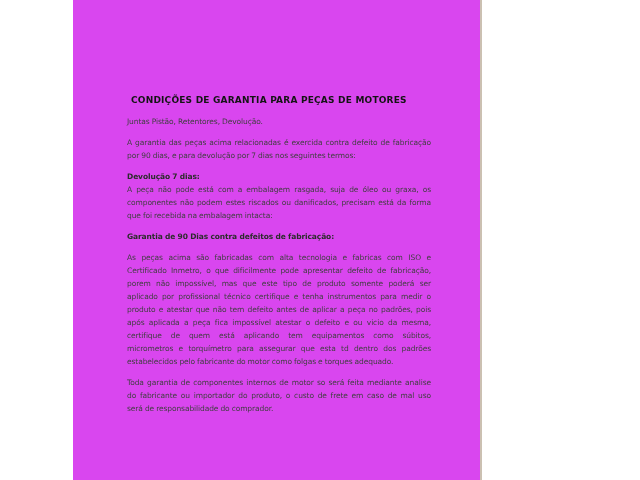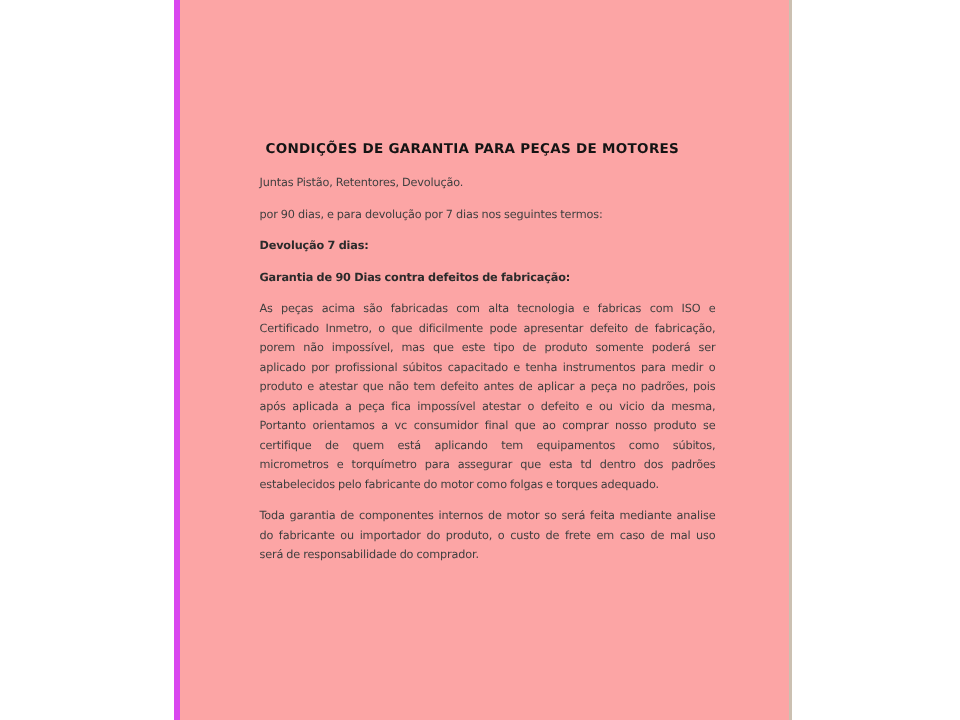--- a/index.html
+++ b/index.html
@@ -15,25 +15,25 @@
   }
   .canvas {
     position: relative;
     width: 640px;
     height: 480px;
     background: #ffffff;
   }
   
   .page {
     box-sizing: content-box;
-    margin-left: 116px;
+    margin-left: 73px;
     width: 406px;
     height: 480px;
-    background: #fca5a5;
-    border-left: 4px solid #d946ef;
+    background: #d946ef;
+    border-left: 1px solid #d946ef;
     border-right: 2px solid #cbc0b1;
   }
   .content {
     padding: 94px 49px 0 53px; 
     color: #3f3f3f;
   }
   .doc-title {
     margin: 0 0 8px 4px;
     font-size: 9px;
     font-weight: bold;
@@ -70,38 +70,43 @@
 
 <div class="canvas">
   <div class="page">
     <div class="content">
       <div class="doc-title">CONDIÇÕES DE GARANTIA PARA PEÇAS DE MOTORES</div>
       <div>
           <div class="block">
             <div class="line end">Juntas Pistão, Retentores, Devolução.</div>
           </div>
           <div class="block">
+            <div class="line">A garantia das peças acima relacionadas é exercida contra defeito de fabricação</div>
             <div class="line end">por 90 dias, e para devolução por 7 dias nos seguintes termos:</div>
           </div>
           <div class="block bold">
             <div class="line end">Devolução 7 dias:</div>
+          </div>
+          <div class="block tight">
+            <div class="line">A peça não pode está com a embalagem rasgada, suja de óleo ou graxa, os</div>
+            <div class="line">componentes não podem estes riscados ou danificados, precisam está da forma</div>
+            <div class="line end">que foi recebida na embalagem intacta:</div>
           </div>
           <div class="block bold">
             <div class="line end">Garantia de 90 Dias contra defeitos de fabricação:</div>
           </div>
           <div class="block">
             <div class="line">As peças acima são fabricadas com alta tecnologia e fabricas com ISO e</div>
             <div class="line">Certificado Inmetro, o que dificilmente pode apresentar defeito de fabricação,</div>
             <div class="line">porem não impossível, mas que este tipo de produto somente poderá ser</div>
-            <div class="line">aplicado por profissional súbitos capacitado e tenha instrumentos para medir o</div>
+            <div class="line">aplicado por profissional técnico certifique e tenha instrumentos para medir o</div>
             <div class="line">produto e atestar que não tem defeito antes de aplicar a peça no padrões, pois</div>
             <div class="line">após aplicada a peça fica impossível atestar o defeito e ou vicio da mesma,</div>
           </div>
           <div class="block tight">
-            <div class="line">Portanto orientamos a vc consumidor final que ao comprar nosso produto se</div>
             <div class="line">certifique de quem está aplicando tem equipamentos como súbitos,</div>
             <div class="line">micrometros e torquímetro para assegurar que esta td dentro dos padrões</div>
             <div class="line end">estabelecidos pelo fabricante do motor como folgas e torques adequado.</div>
           </div>
           <div class="block">
             <div class="line">Toda garantia de componentes internos de motor so será feita mediante analise</div>
             <div class="line">do fabricante ou importador do produto, o custo de frete em caso de mal uso</div>
             <div class="line end">será de responsabilidade do comprador.</div>
           </div>
         </div>

